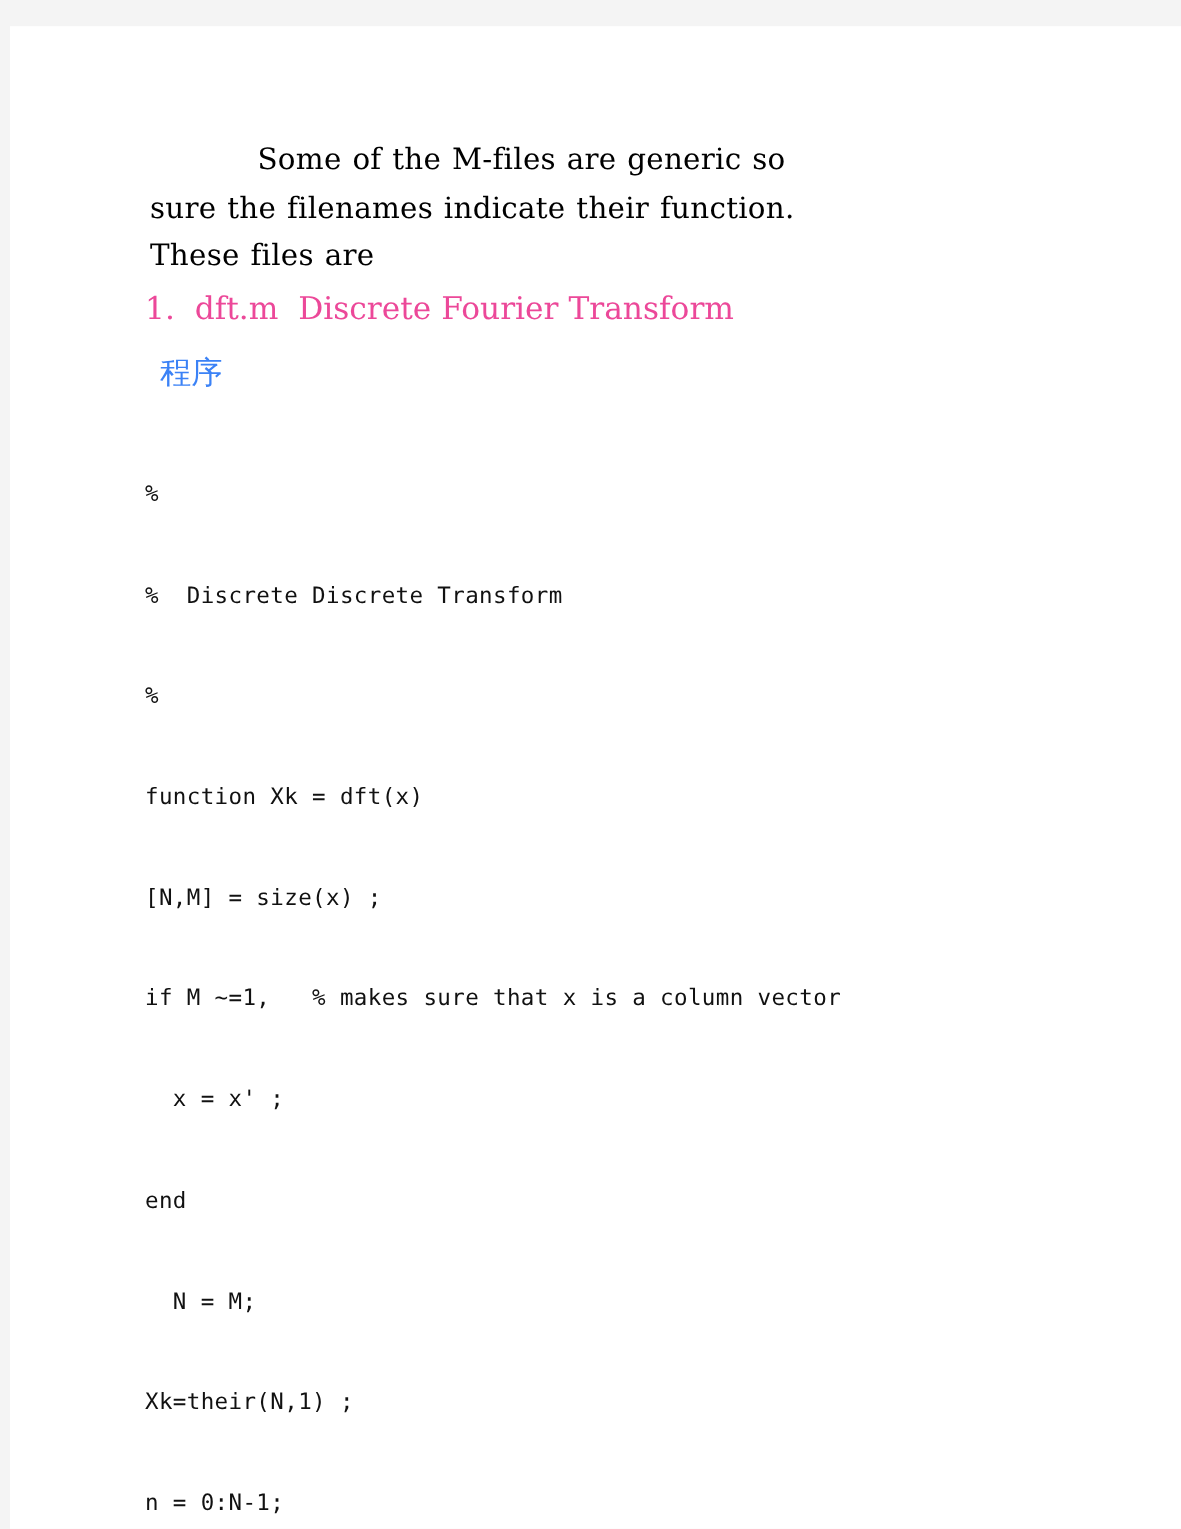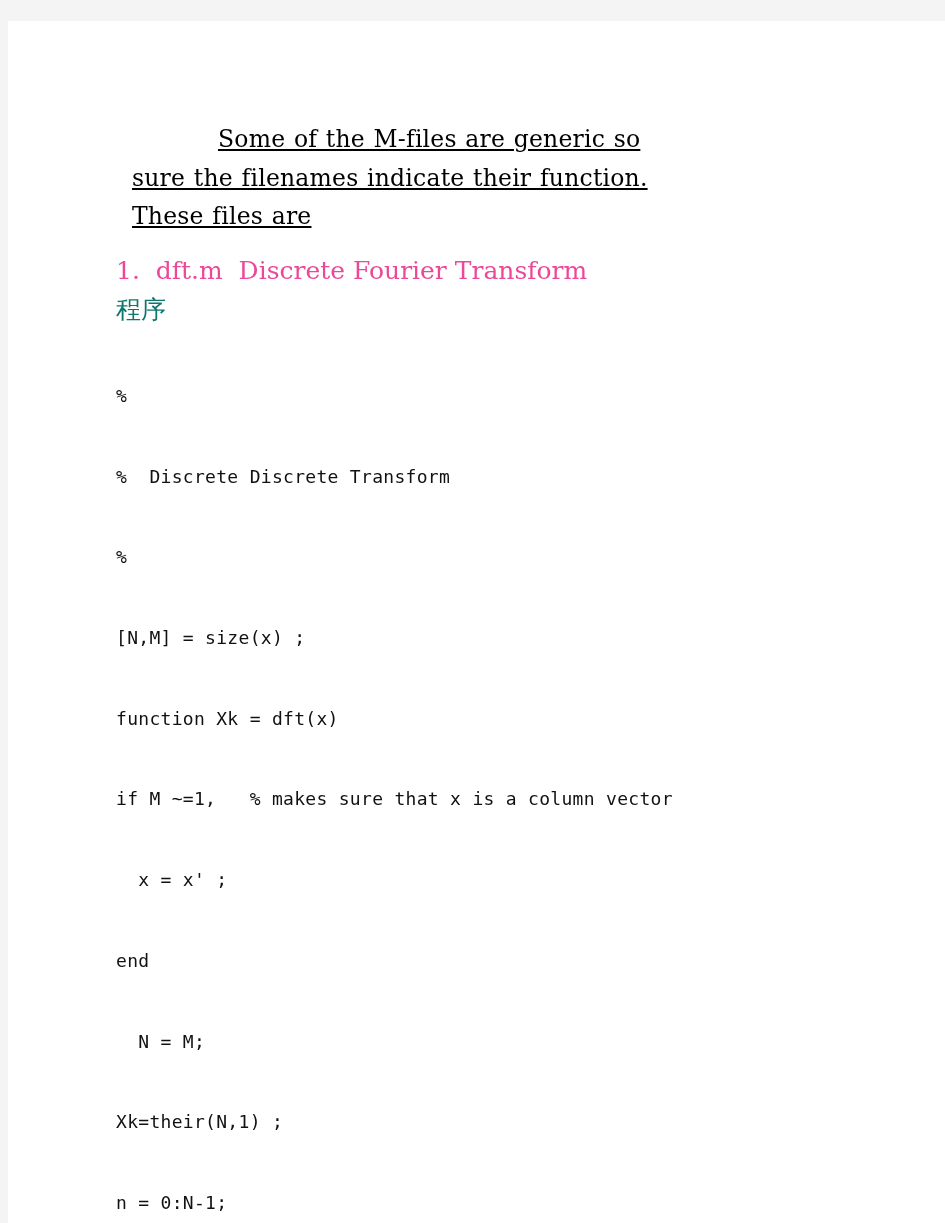--- a/index.html
+++ b/index.html
@@ -31,42 +31,41 @@
   
   .intro {
     font-family: "DejaVu Serif", "Liberation Serif", serif;
     font-size: 23.5px;
     line-height: 38.5px;
     color: #000;
     text-align: justify;
     text-indent: 86px;
     letter-spacing: 0.2px;
     word-spacing: 1px;
-    margin: 16px;
+    margin: 4px;
     width: 724px;
-    text-decoration: underline;
   }
 
   
   .sec-head {
     font-family: "DejaVu Serif", "Liberation Serif", serif;
     font-size: 25px;
     line-height: 38.5px;
     color: #ec4899;
     margin: 0;
     white-space: pre;
   }
 
   
   .cjk {
     font-family: "DejaVu Serif", "Liberation Serif", serif;
     font-size: 25px;
     line-height: 39px;
-    color: #0f766e;
-    margin: 0;
+    color: #3b82f6;
+    margin: 12px;
   }
 
   
   .code {
     font-family: "DejaVu Sans Mono", "Liberation Mono", monospace;
     font-size: 18px;
     line-height: 26.9px;
     color: #111;
     margin: 0;
     white-space: pre;
@@ -86,22 +85,22 @@
       <span>These files are</span>
     </div>
 
     <div class="sec-head">1.  dft.m  Discrete Fourier Transform</div>
     <div class="cjk">程序</div>
 
     <div class="code">
       <span class="ln">%</span>
       <span class="ln">%  Discrete Discrete Transform</span>
       <span class="ln">%</span>
+      <span class="ln">function Xk = dft(x)</span>
       <span class="ln">[N,M] = size(x) ;</span>
-      <span class="ln">function Xk = dft(x)</span>
       <span class="ln">if M ~=1,   % makes sure that x is a column vector</span>
       <span class="ln">  x = x' ;</span>
       <span class="ln">end</span>
       <span class="ln">  N = M;</span>
       <span class="ln">Xk=their(N,1) ;</span>
       <span class="ln">n = 0:N-1;</span>
       
       
       
     </div>

